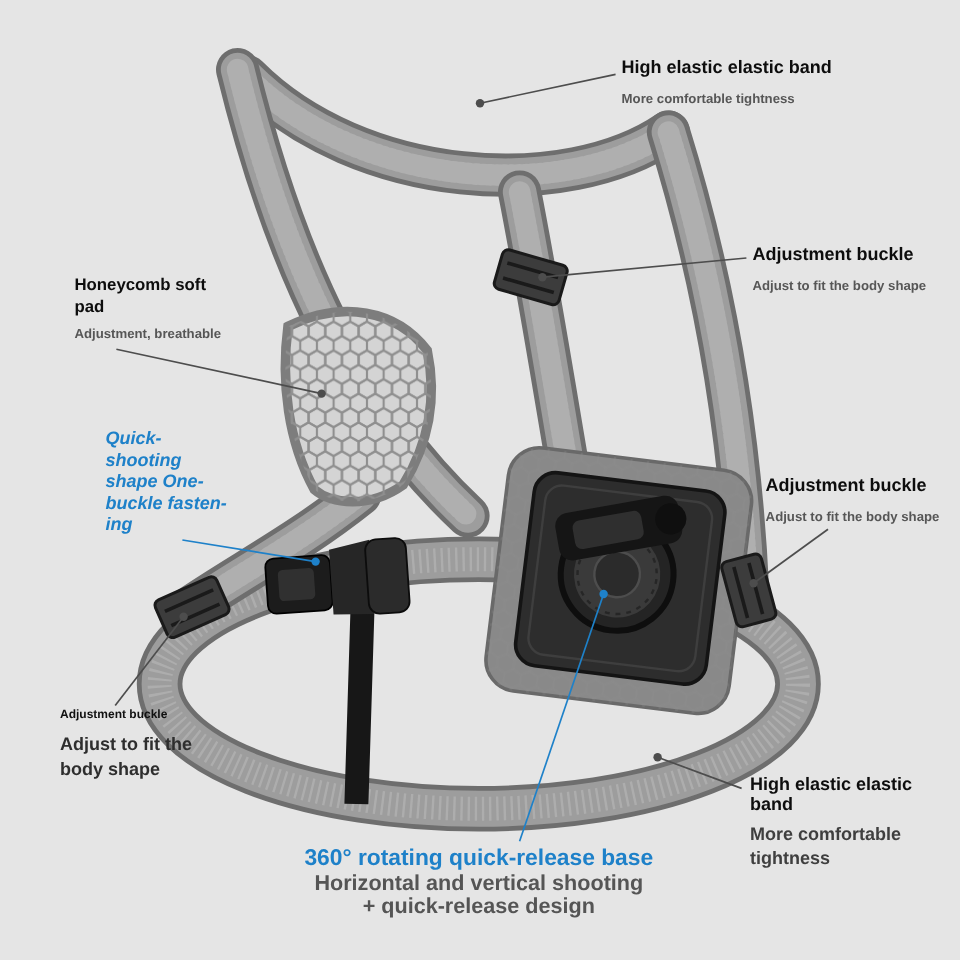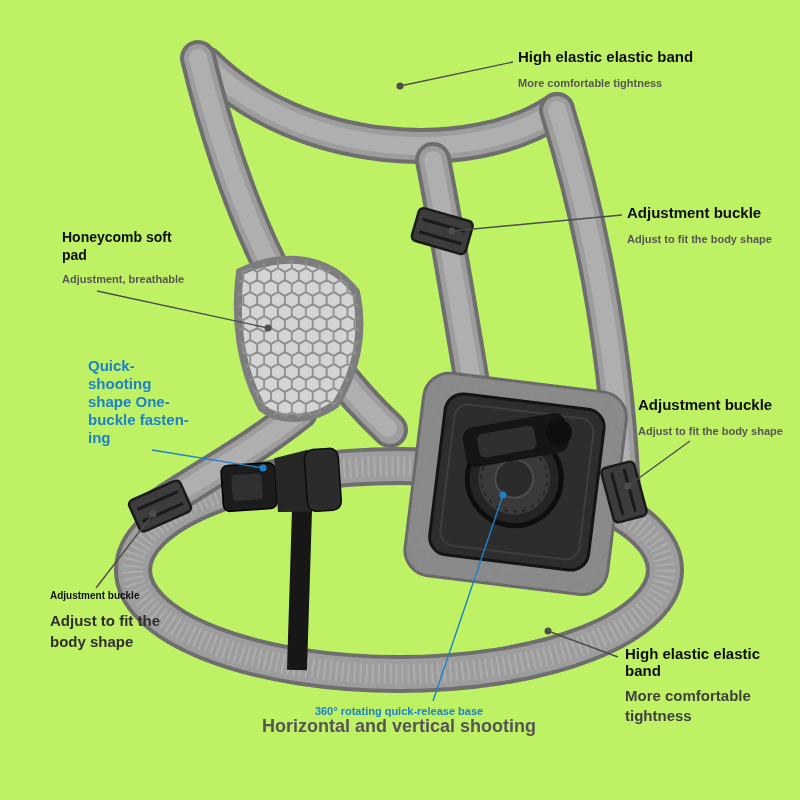--- a/index.html
+++ b/index.html
@@ -2,55 +2,55 @@
 <html style="--accent: #1e81c9;"><head>
 <meta charset="utf-8">
 <style>
   :root { --accent: #1e81c9; }
   * { box-sizing: border-box; }
   html, body { margin: 0; padding: 0; background: #ffffff; }
   #stage {
     position: relative;
     width: 800px;
     height: 800px;
-    background: #bef264;
+    background: #e5e5e5;
     overflow: hidden;
     font-family: "Liberation Sans", sans-serif;
   }
   #art { position: absolute; inset: 0; }
   .ld { stroke: #4d4d4d; }
   .ldot { fill: #4d4d4d; }
   .ld-accent { stroke: var(--accent); }
   .ldot-accent { fill: var(--accent); }
 
   .ann { position: absolute; z-index: 2; }
   .ttl { font-size: 15px; font-weight: 700; color: #0d0d0d; }
   .sub { font-size: 11px; font-weight: 700; color: #565656; margin-top: 12px; }
 
   .ann-top-band { left: 518px; top: 48px; }
   .ann-top-right-buckle { left: 627px; top: 204px; }
 
   .ann-honeycomb { left: 62px; top: 228px; }
   .ann-honeycomb .ttl { font-size: 14px; max-width: 118px; line-height: 18px; }
   .ann-honeycomb .sub { margin-top: 9px; white-space: nowrap; }
 
-  .ann-quick-release { left: 88px; top: 357px; }
+  .ann-quick-release { left: 88px; top: 357px; font-style: italic; }
   .ql-line { font-size: 15px; font-weight: 700; color: var(--accent); line-height: 18px; }
 
   .ann-right-buckle { left: 638px; top: 396px; }
 
   .ann-bottom-left { left: 50px; top: 590px; }
   .ann-bottom-left .mini { font-size: 10px; font-weight: 700; color: #111111; }
   .ann-bottom-left .big { font-size: 15px; font-weight: 700; color: #2e2e2e; margin-top: 9px; max-width: 118px; line-height: 21px; }
 
   .ann-bottom-band { left: 625px; top: 645px; }
   .ann-bottom-band .sub2 { font-size: 15px; font-weight: 700; color: #3f3f3f; margin-top: 7px; max-width: 155px; line-height: 20px; }
 
   .ann-base { left: 399px; top: 705px; transform: translateX(-50%); text-align: center; }
-  .ann-base .ttl-accent { font-size: 11px; font-weight: 700; color: var(--accent); white-space: nowrap; }
+  .ann-base .ttl-accent { font-size: 19px; font-weight: 700; color: var(--accent); white-space: nowrap; }
   .ann-base .subc { font-size: 18px; font-weight: 700; color: #555555; line-height: 19px; white-space: nowrap; }
   .ann-base .subc:first-of-type { margin-top: 9px; }
 </style>
 </head>
 <body>
 
 <div id="stage">
 
   <svg id="art" viewBox="0 0 800 800" width="800" height="800">
     <defs>
@@ -205,15 +205,16 @@
   </div>
 
   <div class="ann ann-bottom-band">
     <div class="ttl">High elastic elastic band</div>
     <div class="sub2">More comfortable tightness</div>
   </div>
 
   <div class="ann ann-base">
     <div class="ttl-accent">360° rotating quick-release base</div>
     <div class="subc">Horizontal and vertical shooting</div>
+    <div class="subc">+ quick-release design</div>
   </div>
 
 </div>
 
 </body></html>

